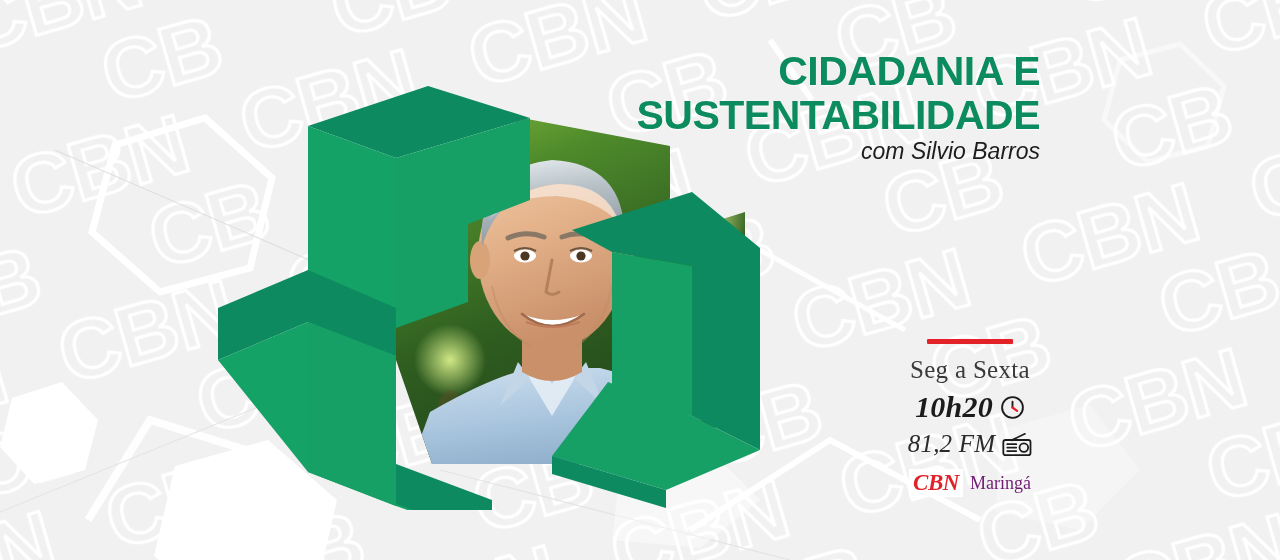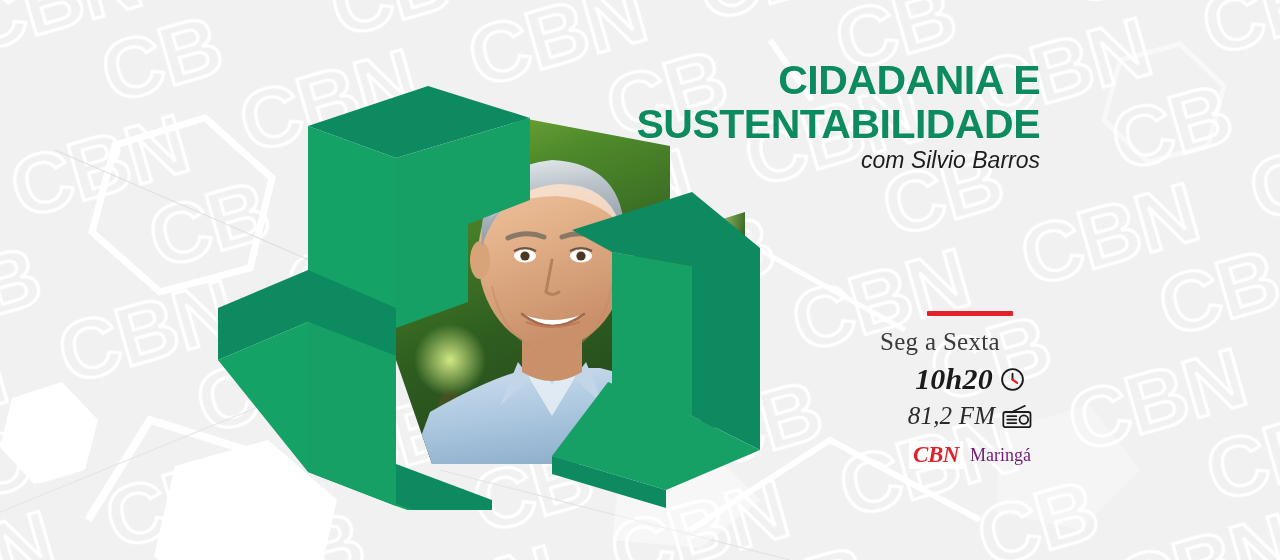--- a/index.html
+++ b/index.html
@@ -27,21 +27,21 @@
   #emblem {
     position:absolute;
     left:200px; top:60px;
     width:620px; height:450px;
   }
 
   
   #title-block {
     position:absolute;
     right:240px;
-    top:58px;
+    top:49px;
     text-align:right;
     width:740px;
   }
   #title-line1, #title-line2 {
     display:block;
     color:#0C8B5E;
     font-weight:bold;
     font-size:41px;
     letter-spacing:-0.5px;
     line-height:44px;
@@ -53,22 +53,23 @@
     margin-top:0;
     font-style:italic;
     font-size:23px;
     color:#1d1d1d;
     line-height:28px;
   }
 
   
   #info-block {
     position:absolute;
-    left:880px; top:311px;
+    left:880px; top:339px;
     width:180px;
+    text-align:center;
     color:#2b2b2b;
   }
   #accent-bar {
     width:86px; height:5px;
     background:#E32227;
     margin:0 auto 12px auto;
     border-radius:1px;
   }
   #days-label {
     font-family:"Liberation Serif", serif;

